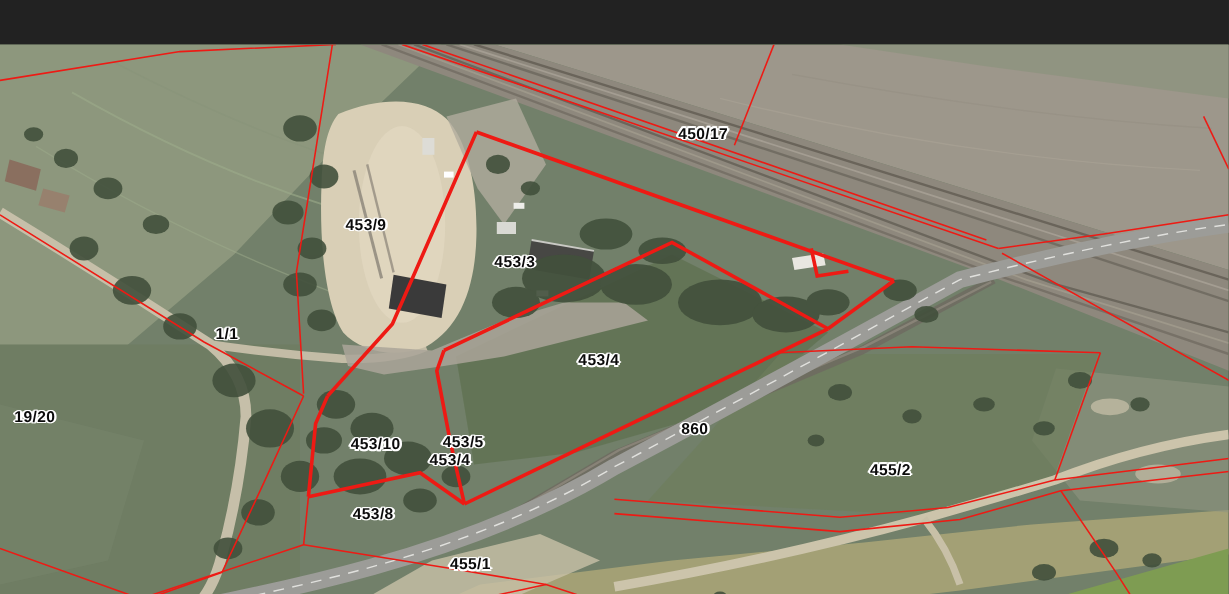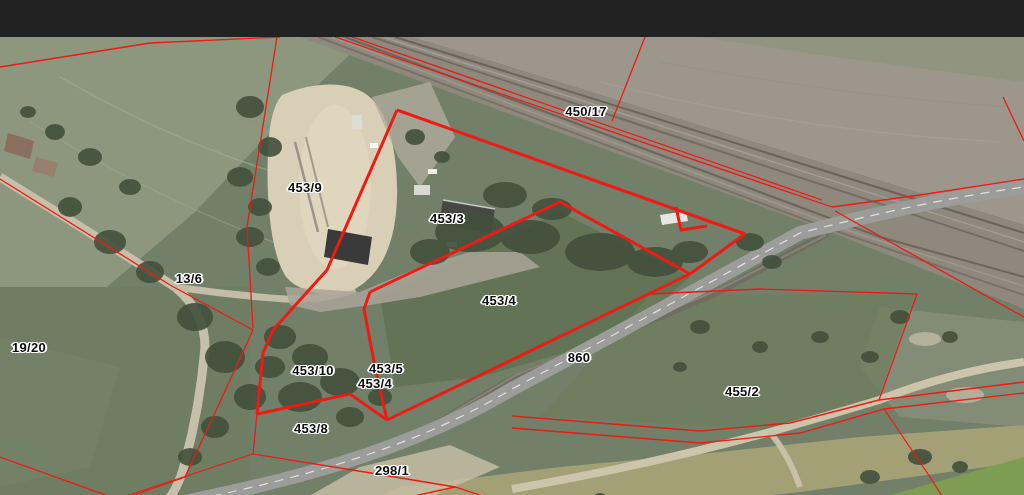--- a/index.html
+++ b/index.html
@@ -185,29 +185,29 @@
         <polyline points="917,257 879,363"></polyline>
         <polyline points="253,417 377,437 455,450 540,478 612,495"></polyline>
         <polyline points="365,495 400,462 455,450"></polyline>
         <polyline points="884,372 930,440 965,495"></polyline>
       </g>
     </g>
   </svg>
 
   <div class="parcel-label" style="left:586px;top:74px">450/17</div>
   <div class="parcel-label" style="left:305px;top:150px">453/9</div>
-  <div class="parcel-label" style="left:447px;top:181px">453/3</div>
-  <div class="parcel-label" style="left:189px;top:241px">13/6</div>
+  <div class="parcel-label" style="left:429px;top:181px">453/3</div>
+  <div class="parcel-label" style="left:189px;top:241px">1/1</div>
   <div class="parcel-label" style="left:499px;top:263px">453/4</div>
   <div class="parcel-label" style="left:29px;top:310px">19/20</div>
   <div class="parcel-label" style="left:579px;top:320px">860</div>
   <div class="parcel-label" style="left:386px;top:331px">453/5</div>
   <div class="parcel-label" style="left:313px;top:333px">453/10</div>
   <div class="parcel-label" style="left:742px;top:354px">455/2</div>
   <div class="parcel-label" style="left:375px;top:346px">453/4</div>
   <div class="parcel-label" style="left:311px;top:391px">453/8</div>
-  <div class="parcel-label" style="left:392px;top:433px">298/1</div>
+  <div class="parcel-label" style="left:392px;top:433px">455/1</div>
 
   <div id="scalebar">
     <div class="seg1"></div>
     <div class="seg2"></div>
   </div>
 </div>
 
 </body></html>

